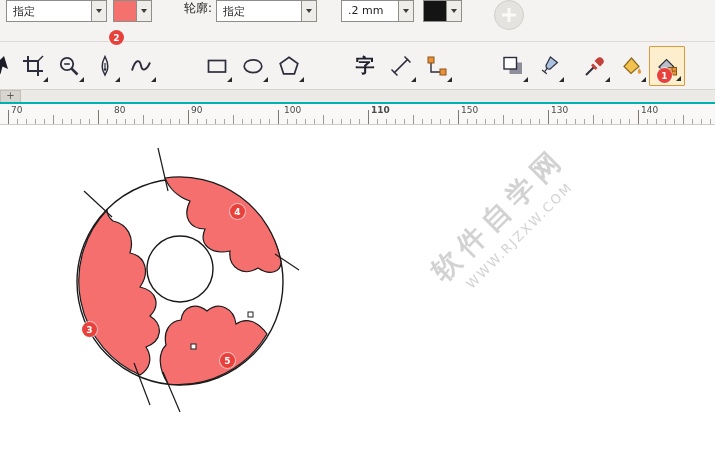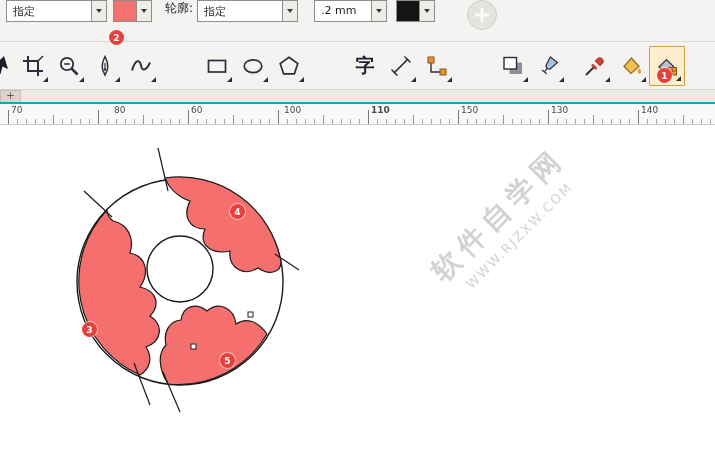--- a/index.html
+++ b/index.html
@@ -14,23 +14,23 @@
   .dd .val{padding:3px 6px 0 6px;font-size:11px;color:#222;flex:1;white-space:nowrap;overflow:hidden}
   .arrowbox{width:15px;border-left:1px solid #8f8d8a;background:#efedea;
             display:flex;align-items:center;justify-content:center}
   .tri{width:0;height:0;border-left:3.5px solid transparent;border-right:3.5px solid transparent;border-top:4px solid #3c3c3c}
   .swatch-combo{display:flex;height:22px;border:1px solid #8f8d8a;background:#fff}
   .swatch{width:22px}
   .swatch.pink{background:#f5716e}
   .swatch.black{background:#141414}
   .fill-style{width:101px;margin-left:2px}
   .fill-color{margin-left:6px}
-  .plabel{margin-left:13px;font-size:12px;color:#222;white-space:nowrap}
+  .plabel{margin-left:32px;font-size:12px;color:#222;white-space:nowrap}
   .outline-style{width:101px;margin-left:4px}
-  .outline-width{width:73px;margin-left:16px}
+  .outline-width{width:73px;margin-left:24px}
   .outline-color{margin-left:9px}
   .plus-btn{width:30px;height:30px;border-radius:50%;background:#e5e3df;border:1px solid #d2cfca;
             margin-left:32px;position:relative}
   .plus-btn::before,.plus-btn::after{content:"";position:absolute;background:#fbfaf8;left:50%;top:50%}
   .plus-btn::before{width:14px;height:3px;transform:translate(-50%,-50%)}
   .plus-btn::after{width:3px;height:14px;transform:translate(-50%,-50%)}
 
   
   .toolbar{height:48px;background:#f4f3f1;border-bottom:1px solid #d8d5d0;
            display:flex;align-items:center;position:relative}
@@ -224,21 +224,21 @@
   <div class="tabstrip">
     <div class="addtab">+</div>
   </div>
 
   <div class="ruler">
     <div class="ticks-minor"></div>
     <div class="ticks-mid"></div>
     <div class="ticks-major"></div>
   <span class="rnum" style="left: 11px;">70</span>
       <span class="rnum" style="left: 114px;">80</span>
-      <span class="rnum" style="left: 191px;">60</span>
+      <span class="rnum" style="left: 191px;">90</span>
       <span class="rnum" style="left: 284px;">100</span>
       <span class="rnum" style="left: 371px; font-weight: bold;">110</span>
       <span class="rnum" style="left: 461px;">150</span>
       <span class="rnum" style="left: 551px;">130</span>
       <span class="rnum" style="left: 641px;">140</span>
     </div>
 
   <div class="canvas">
 
     <div class="watermark">

